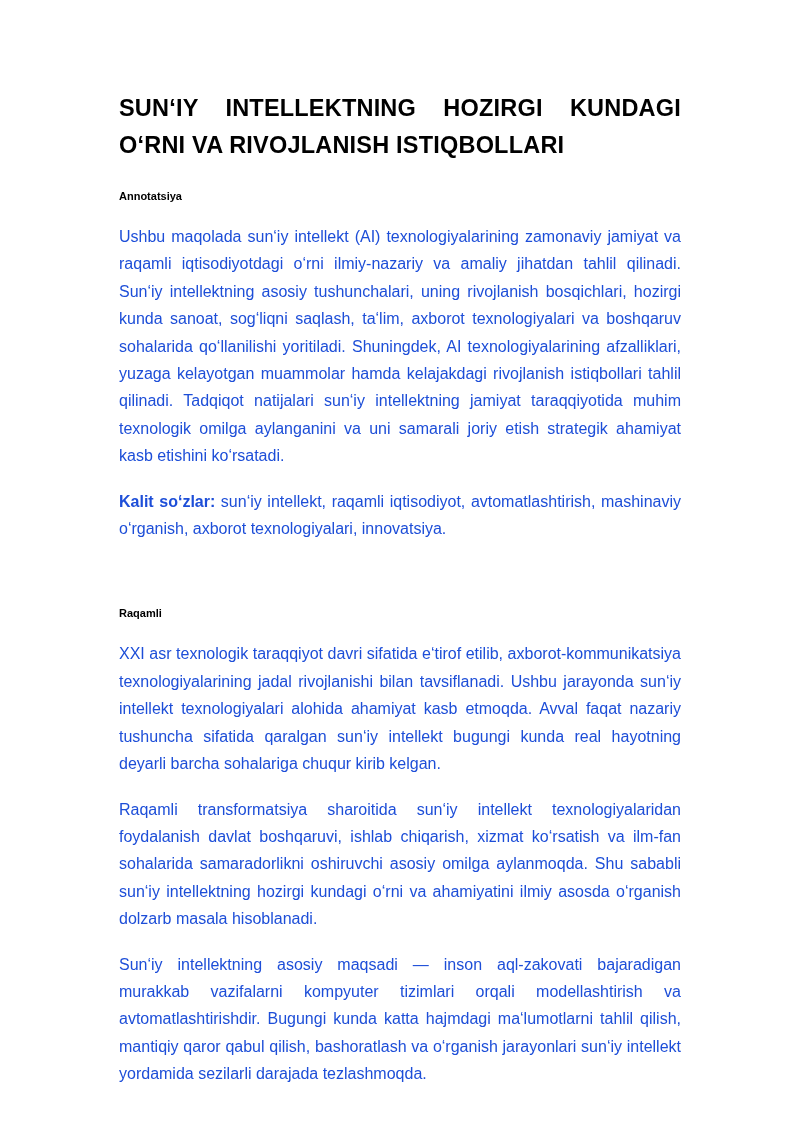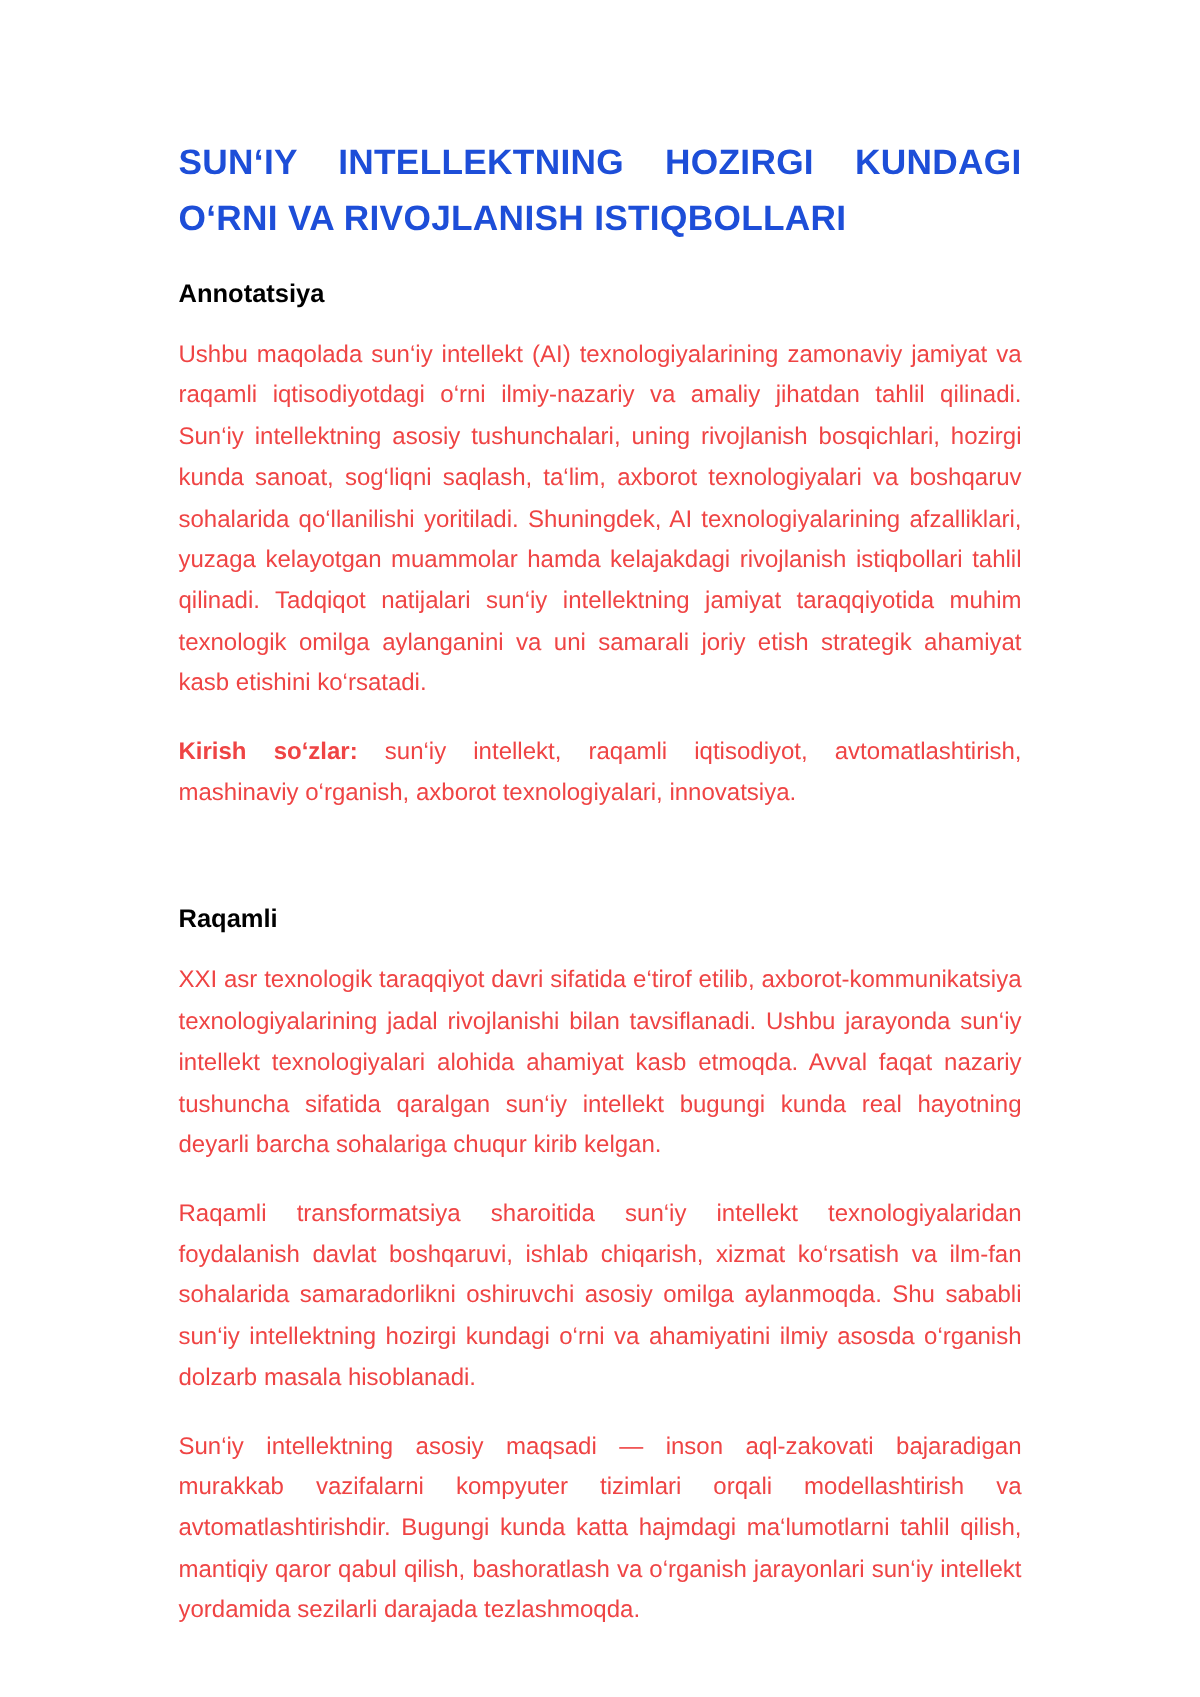--- a/index.html
+++ b/index.html
@@ -27,39 +27,39 @@
     width: 562px;
   }
   .doc-title {
     font-size: 23.5px;
     font-weight: bold;
     line-height: 37px;
     text-align: justify;
     text-align-last: left;
     letter-spacing: 0.2px;
     margin: 0 0 21px 0;
-    color: #1d4ed8;
+    color: #000000;
   }
   .section-heading {
-    font-size: 17px;
+    font-size: 11px;
     font-weight: bold;
     line-height: 22px;
     margin: 0 0 16px 0;
     color: #000000;
   }
   .section-heading.kirish {
     margin-top: 0;
   }
   .body-par {
     font-size: 16px;
     line-height: 27.4px;
     text-align: justify;
     text-align-last: left;
     margin: 0 0 18px 0;
-    color: #ef4444;
+    color: #1d4ed8;
     hyphens: none;
   }
   .body-par.last-in-block {
     margin-bottom: 18px;
   }
   .body-par b {
     font-weight: bold;
   }
   .gap-block {
     height: 42px;
@@ -70,21 +70,21 @@
 
 <div class="page">
   <div class="content">
 
     <h1 class="doc-title">SUN‘IY INTELLEKTNING HOZIRGI KUNDAGI O‘RNI VA RIVOJLANISH ISTIQBOLLARI</h1>
 
     <h2 class="section-heading">Annotatsiya</h2>
 
     <p class="body-par">Ushbu maqolada sun‘iy intellekt (AI) texnologiyalarining zamonaviy jamiyat va raqamli iqtisodiyotdagi o‘rni ilmiy-nazariy va amaliy jihatdan tahlil qilinadi. Sun‘iy intellektning asosiy tushunchalari, uning rivojlanish bosqichlari, hozirgi kunda sanoat, sog‘liqni saqlash, ta‘lim, axborot texnologiyalari va boshqaruv sohalarida qo‘llanilishi yoritiladi. Shuningdek, AI texnologiyalarining afzalliklari, yuzaga kelayotgan muammolar hamda kelajakdagi rivojlanish istiqbollari tahlil qilinadi. Tadqiqot natijalari sun‘iy intellektning jamiyat taraqqiyotida muhim texnologik omilga aylanganini va uni samarali joriy etish strategik ahamiyat kasb etishini ko‘rsatadi.</p>
 
-    <p class="body-par"><b>Kirish so‘zlar:</b><span> sun‘iy intellekt, raqamli iqtisodiyot, avtomatlashtirish, mashinaviy o‘rganish, axborot texnologiyalari, innovatsiya.</span></p>
+    <p class="body-par"><b>Kalit so‘zlar:</b><span> sun‘iy intellekt, raqamli iqtisodiyot, avtomatlashtirish, mashinaviy o‘rganish, axborot texnologiyalari, innovatsiya.</span></p>
 
     <div class="gap-block"></div>
 
     <h2 class="section-heading kirish">Raqamli</h2>
 
     <p class="body-par">XXI asr texnologik taraqqiyot davri sifatida e‘tirof etilib, axborot-kommunikatsiya texnologiyalarining jadal rivojlanishi bilan tavsiflanadi. Ushbu jarayonda sun‘iy intellekt texnologiyalari alohida ahamiyat kasb etmoqda. Avval faqat nazariy tushuncha sifatida qaralgan sun‘iy intellekt bugungi kunda real hayotning deyarli barcha sohalariga chuqur kirib kelgan.</p>
 
     <p class="body-par last-in-block">Raqamli transformatsiya sharoitida sun‘iy intellekt texnologiyalaridan foydalanish davlat boshqaruvi, ishlab chiqarish, xizmat ko‘rsatish va ilm-fan sohalarida samaradorlikni oshiruvchi asosiy omilga aylanmoqda. Shu sababli sun‘iy intellektning hozirgi kundagi o‘rni va ahamiyatini ilmiy asosda o‘rganish dolzarb masala hisoblanadi.</p>
 
     <p class="body-par">Sun‘iy intellektning asosiy maqsadi — inson aql-zakovati bajaradigan murakkab vazifalarni kompyuter tizimlari orqali modellashtirish va avtomatlashtirishdir. Bugungi kunda katta hajmdagi ma‘lumotlarni tahlil qilish, mantiqiy qaror qabul qilish, bashoratlash va o‘rganish jarayonlari sun‘iy intellekt yordamida sezilarli darajada tezlashmoqda.</p>

